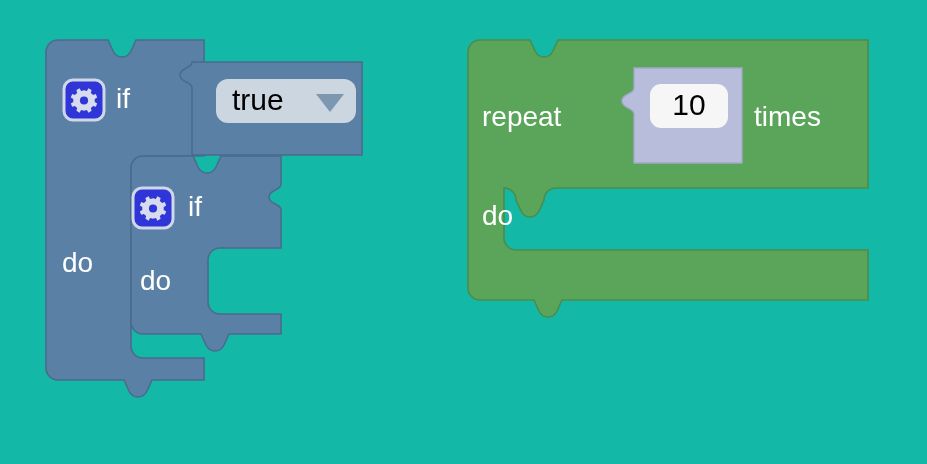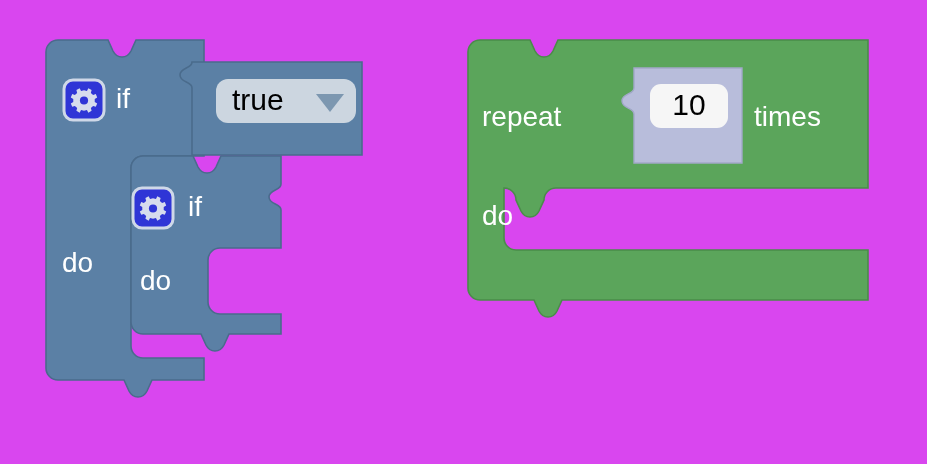--- a/index.html
+++ b/index.html
@@ -10,21 +10,21 @@
   body {
     width: 927px;
     height: 464px;
     position: relative;
     overflow: hidden;
     font-family: "Liberation Sans", sans-serif;
   }
   .workspace {
     position: absolute;
     inset: 0;
-    background: #d946ef;
+    background: #14b8a6;
   }
   svg.blocks {
     position: absolute;
     left: 0;
     top: 0;
     width: 927px;
     height: 464px;
     display: block;
   }
   .blk-text {

